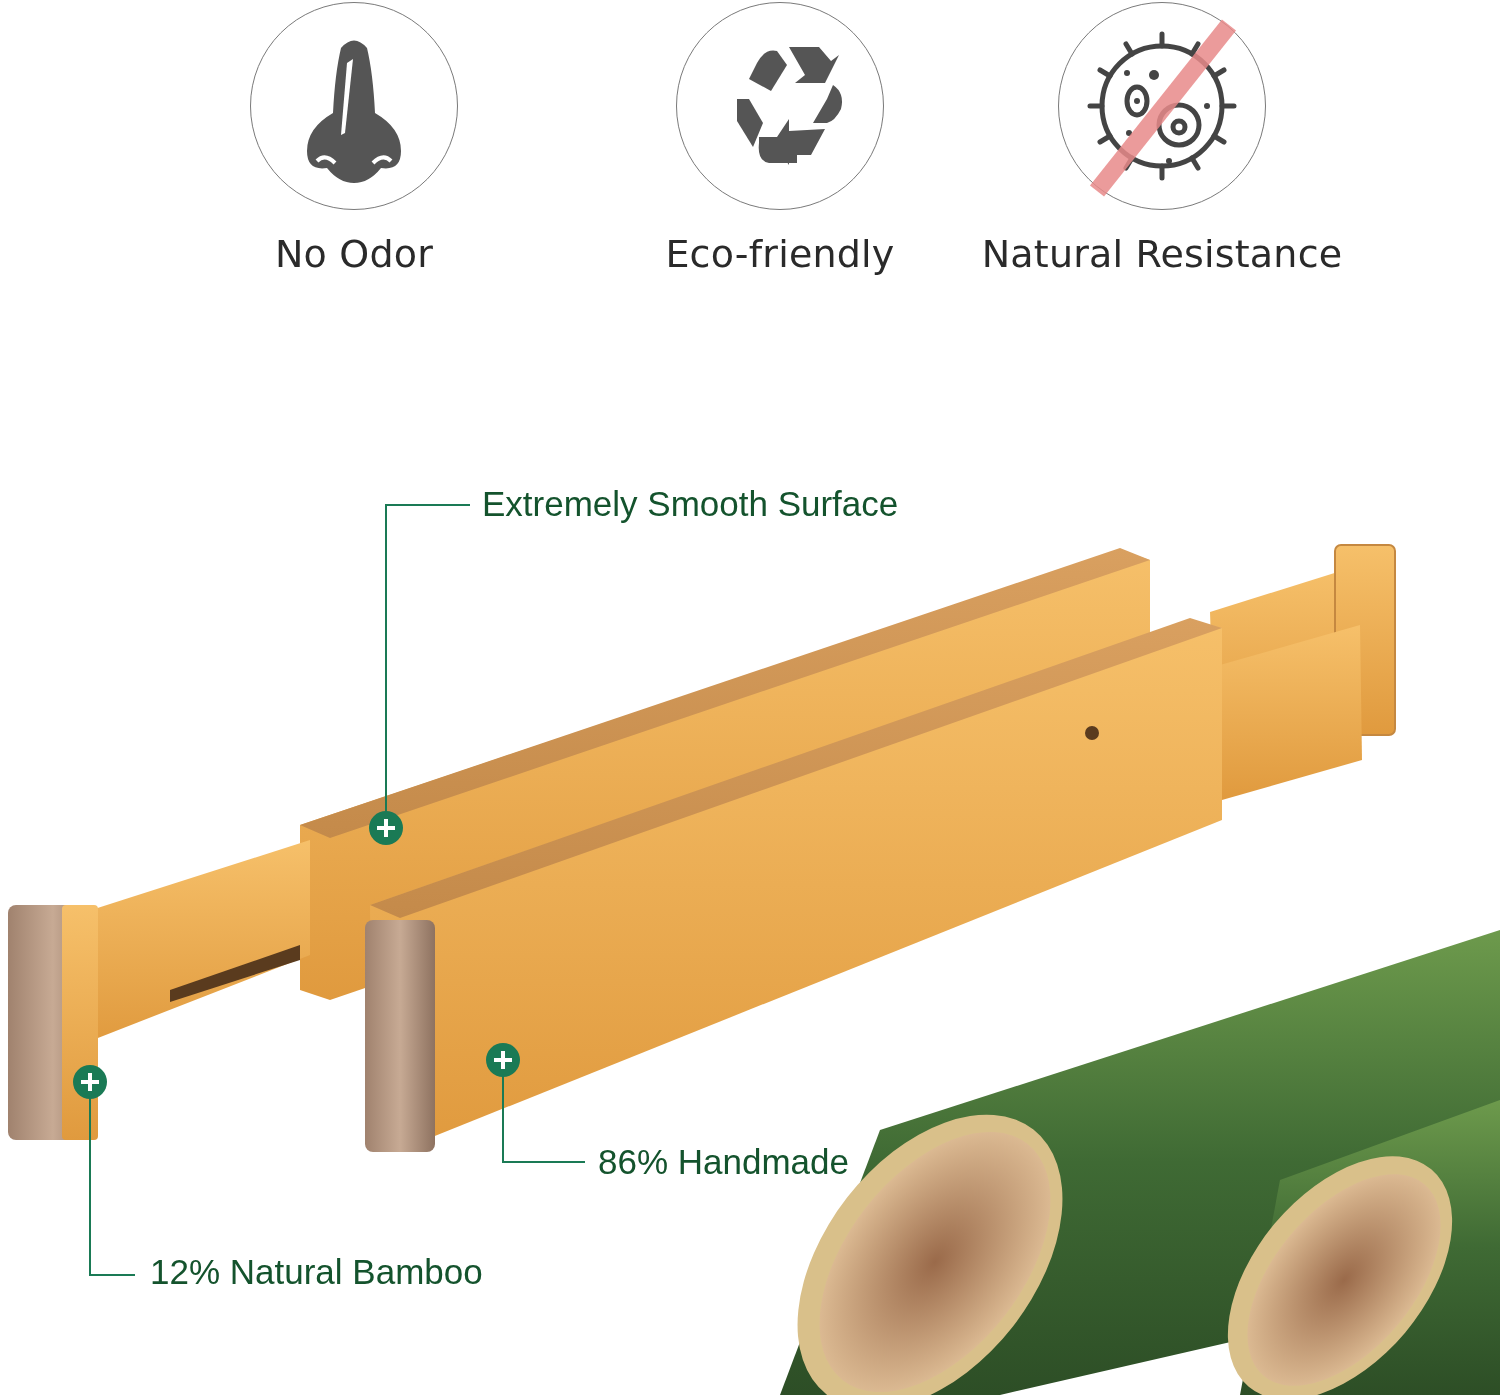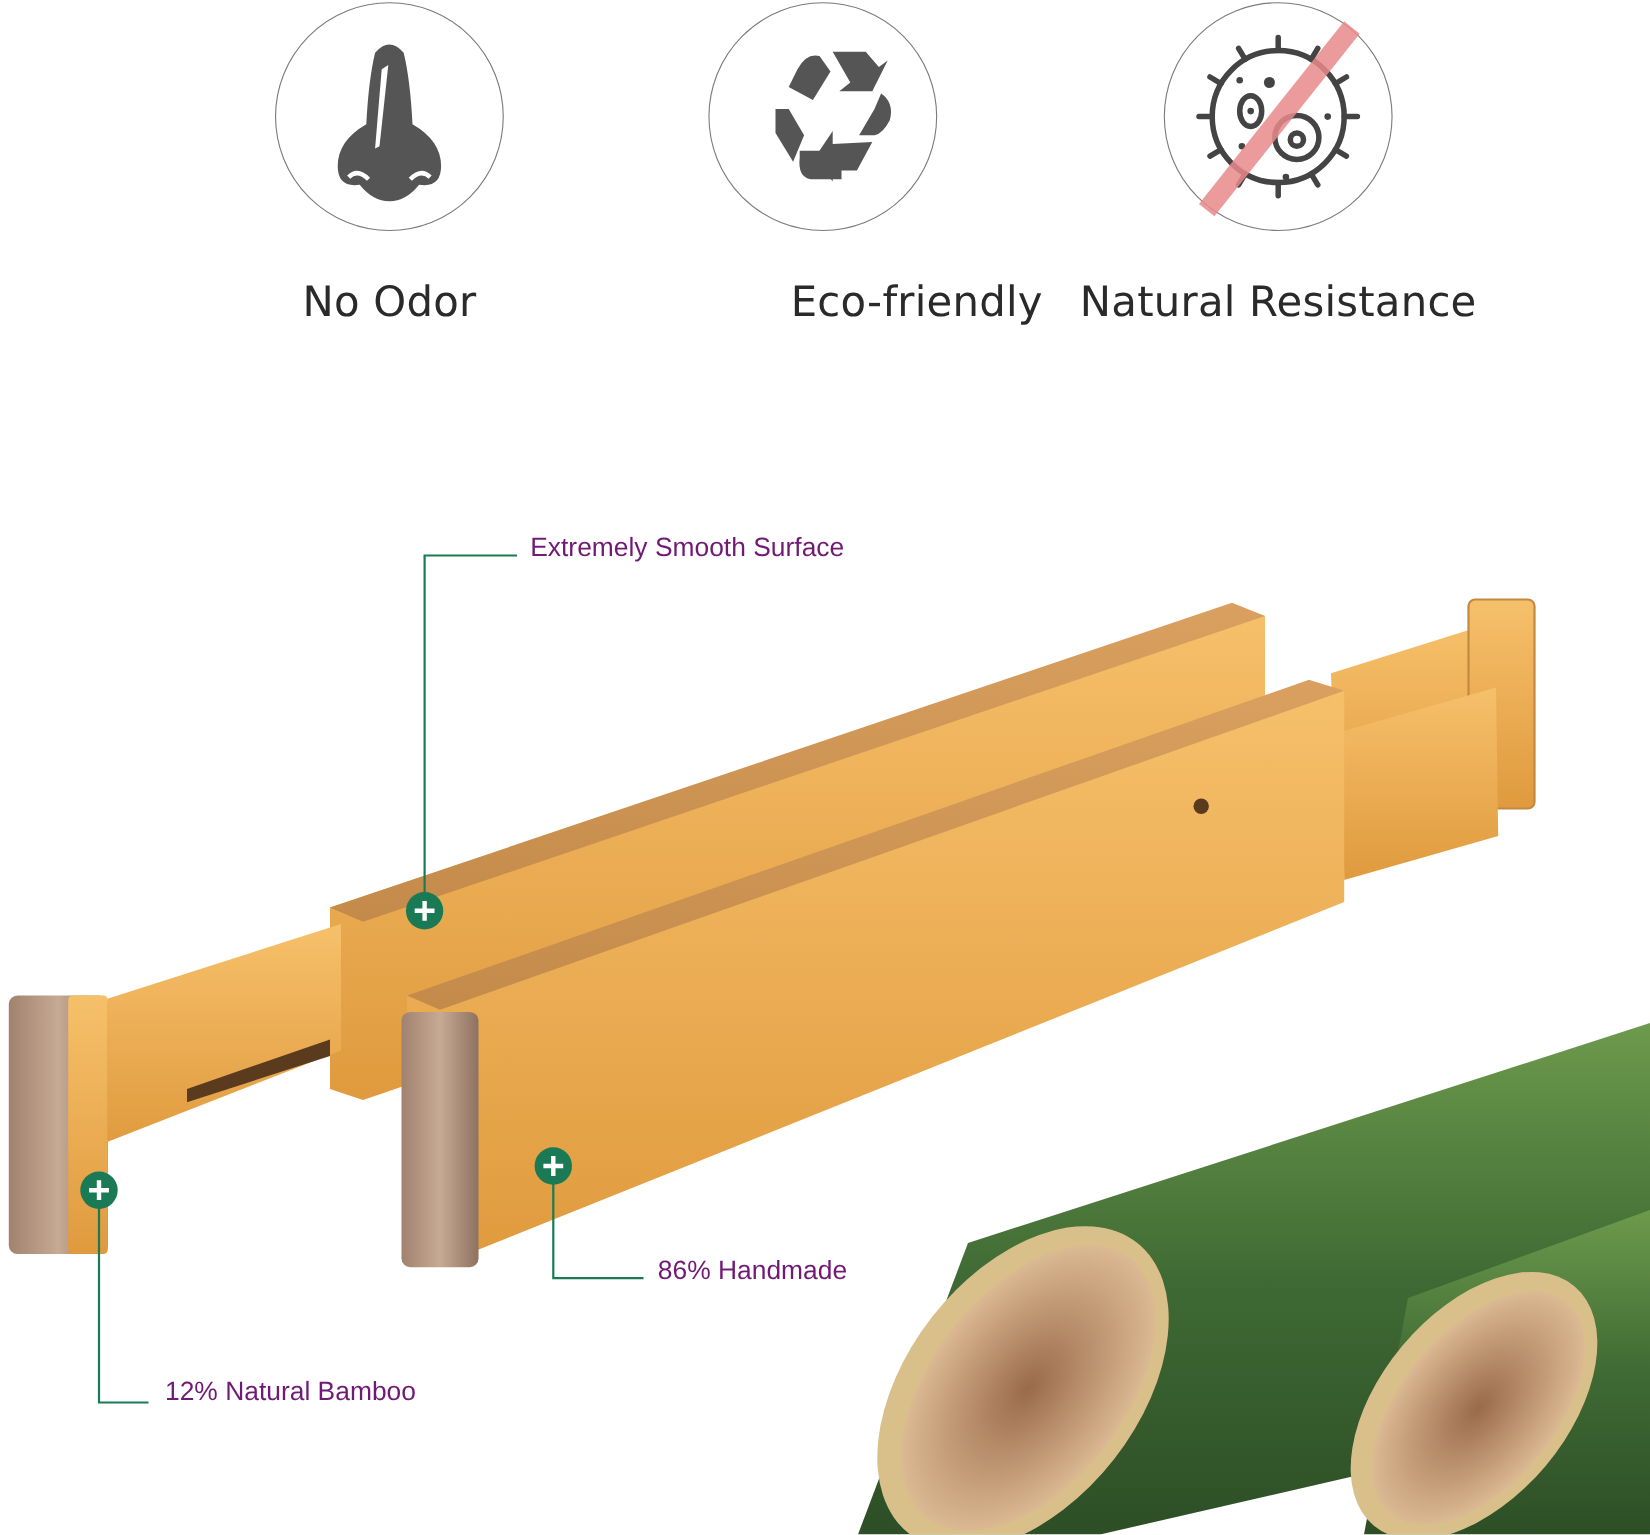--- a/index.html
+++ b/index.html
@@ -1,22 +1,22 @@
 <!DOCTYPE html>
 <html><head>
 <meta charset="utf-8">
 <style>
   html,body{margin:0;padding:0;background:#fff;}
   body{width:1500px;height:1395px;position:relative;overflow:hidden;font-family:"Liberation Sans",sans-serif;}
   .feature{position:absolute;top:0;width:400px;text-align:center;}
   .feature .circle{width:206px;height:206px;border:1.5px solid #7a7a7a;border-radius:50%;margin:2px auto 0;position:relative;background:#fff;}
   .feature .circle svg{position:absolute;left:0;top:0;width:206px;height:206px;}
-  .feature .label{font-family:"DejaVu Sans",sans-serif;font-size:38px;color:#2a2a2a;margin-top:42px;letter-spacing:0.2px;}
+  .feature .label{font-family:"DejaVu Sans",sans-serif;font-size:38px;color:#2a2a2a;margin-top:22px;letter-spacing:0.2px;}
   #photo{position:absolute;left:0;top:0;width:1500px;height:1395px;}
-  .callout{position:absolute;font-size:24px;color:#701a75;white-space:nowrap;}
+  .callout{position:absolute;font-size:35px;color:#14532d;white-space:nowrap;}
 </style>
 </head>
 <body>
 
 <svg id="photo" viewBox="0 0 1500 1395">
   <defs>
     <linearGradient id="wood" x1="0" y1="0" x2="0" y2="1">
       <stop offset="0" stop-color="#f6c06a"></stop>
       <stop offset="1" stop-color="#e09a3e"></stop>
     </linearGradient>
@@ -96,21 +96,21 @@
     <svg viewBox="0 0 206 206">
       <path d="M90 45 Q103 30 116 45 Q122 70 124 110 Q150 125 150 148 Q150 168 130 165 Q118 180 103 180 Q88 180 76 165 Q56 168 56 148 Q56 125 82 110 Q84 70 90 45Z" fill="#555"></path>
       <path d="M96 60 L102 56 L94 130 L90 132Z" fill="#fff"></path>
       <path d="M66 158 Q74 150 84 160" stroke="#fff" stroke-width="4" fill="none"></path>
       <path d="M140 158 Q132 150 122 160" stroke="#fff" stroke-width="4" fill="none"></path>
     </svg>
   </div>
   <div class="label">No Odor</div>
 </div>
 
-<div class="feature" style="left:548px;text-align:right;">
+<div class="feature" style="left:580px;">
   <div class="circle">
     <svg viewBox="0 0 206 206">
       <g fill="#555">
         <path d="M80 60 Q88 45 100 48 L110 62 L94 88 L72 76Z"></path>
         <path d="M112 44 L142 44 L154 58 L162 52 L148 80 L118 80 L128 72Z"></path>
         <path d="M156 82 Q168 90 164 106 Q158 118 150 120 L136 120 L150 96Z"></path>
         <path d="M148 126 L134 152 L112 152 L112 162 L96 140 L112 116 L112 128Z"></path>
         <path d="M82 134 L120 134 L120 160 L92 160 Q80 158 82 140Z"></path>
         <path d="M60 96 L72 96 L86 120 L76 144 L60 118Z"></path>
       </g>

